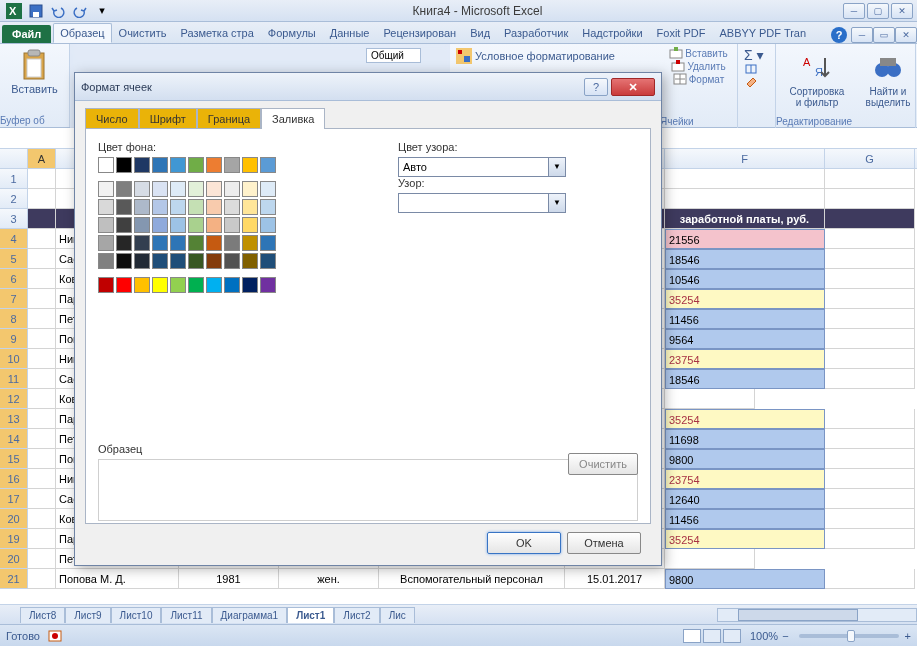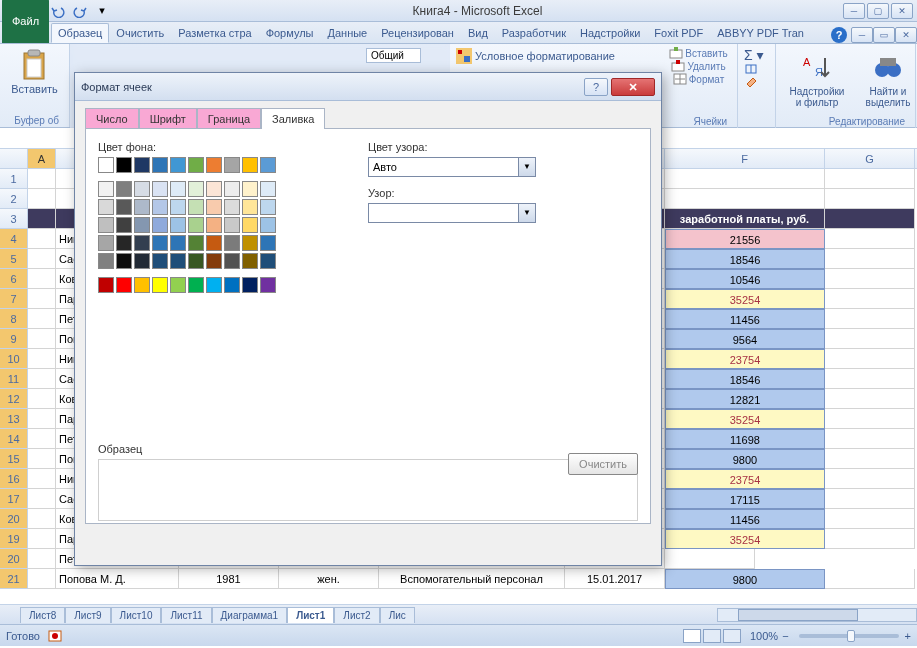--- a/index.html
+++ b/index.html
@@ -4,69 +4,69 @@
 <style>
 *{box-sizing:border-box;margin:0;padding:0;font-family:"Segoe UI",Tahoma,sans-serif;font-size:11px}
 body{background:#fff;width:917px;height:648px;overflow:hidden;position:relative}
 .titlebar{height:22px;background:linear-gradient(#e8eef7,#d5e1f2);border-bottom:1px solid #a9bdd8;display:flex;align-items:center;padding:0 4px}
 .qat{display:flex;gap:2px;align-items:center}
 .qat-btn{width:20px;height:18px;display:flex;align-items:center;justify-content:center;border:1px solid transparent;border-radius:2px}
 .title-center{flex:1;text-align:center;font-size:12px;color:#3b3b3b}
 .win-controls{display:flex;gap:2px}
 .win-btn{width:22px;height:16px;border:1px solid #8aa3c6;border-radius:2px;background:linear-gradient(#f5f8fc,#d7e3f5);display:flex;align-items:center;justify-content:center;font-size:9px;color:#4b6aa0}
 .ribbon-tabs{height:22px;background:linear-gradient(#e8eef7,#dae5f3);display:flex;align-items:flex-end;padding-left:2px;border-bottom:1px solid #a9bdd8}
-.file-tab{background:#1e7145;color:#fff;padding:16px 10px;font-weight:normal;border-radius:2px 2px 0 0;margin-right:2px}
+.file-tab{background:#1e7145;color:#fff;padding:3px 10px;font-weight:bold;border-radius:2px 2px 0 0;margin-right:2px}
 .rtab{padding:3px 6px;color:#3b5a8f;border:1px solid transparent}
 .rtab.active{background:#f3f7fd;border:1px solid #a9bdd8;border-bottom-color:#f3f7fd;border-radius:2px 2px 0 0}
 .help-circ{width:16px;height:16px;border-radius:50%;background:#2a6fc9;color:#fff;display:flex;align-items:center;justify-content:center;font-weight:bold;margin:0 4px}
 .ribbon-body{height:84px;background:linear-gradient(#f3f7fd,#e2ebf7);border-bottom:1px solid #a9bdd8;display:flex;position:relative}
 .r-group{border-right:1px solid #c3d3e8;padding:3px 8px 1px;display:flex;flex-direction:column;align-items:center;justify-content:flex-start;position:relative}
-.r-group-label{position:absolute;bottom:1px;left:0;right:10px;text-align:right;font-size:10px;color:#5a7bb5}
+.r-group-label{position:absolute;bottom:1px;left:0;right:0;text-align:left;font-size:10px;color:#5a7bb5}
 .big-btn{display:flex;flex-direction:column;align-items:center;gap:2px;padding:2px;color:#3b5a8f}
 .big-icon{width:32px;height:32px}
 .small-row{display:flex;gap:2px;align-items:center;margin-bottom:1px}
 .small-row span{font-size:10px;color:#5a7bb5}
 .blur-area{position:absolute;top:0;left:70px;width:380px;height:84px;background:rgba(220,230,245,.7);backdrop-filter:blur(3px)}
 .formula-bar{height:21px;border-bottom:1px solid #c3d3e8;display:flex;align-items:center;background:#fff}
 .fb-label{padding:0 6px;color:#666;font-size:10px}
 .sheet-area{position:relative;height:455px;background:#fff;overflow:hidden}
 .col-hdrs{display:flex;height:20px;background:linear-gradient(#f5f8fc,#e2ebf7);border-bottom:1px solid #c3d3e8}
 .rc-corner{width:28px;border-right:1px solid #c3d3e8}
 .chdr{border-right:1px solid #c3d3e8;text-align:center;color:#4b6aa0;line-height:20px}
 .colA{width:28px}.colB{width:123px}.colC{width:100px}.colD{width:100px}.colE{width:186px}.colEx{width:100px}.colF{width:160px}.colG{width:90px}
 .grid-row{display:flex;height:20px}
 .rhdr{width:28px;background:linear-gradient(#f5f8fc,#e2ebf7);border-right:1px solid #c3d3e8;border-bottom:1px solid #c3d3e8;text-align:center;color:#4b6aa0;line-height:20px}
 .cell{border-right:1px solid #d4d4d4;border-bottom:1px solid #d4d4d4;padding:0 3px;line-height:20px;white-space:nowrap;overflow:hidden}
 .sel-col{background:#f3c76e!important;color:#333}
 .yellow-row .rhdr{background:#f3c76e}
 .hdr-row .cell{background:#3e3a5e;color:#fff;text-align:center;font-weight:bold}
-.f-col{text-align:center;border:1px solid #7a95c4}
+.f-col{border:1px solid #7a95c4}
 .f-blue{background:#b0c9ed}
 .f-pink{background:#f4c3cc}
 .f-lav{background:#fef9c3}
 .f-red{color:#a83244}
 .sheet-tabs{height:20px;background:linear-gradient(#e8eef7,#d5e1f2);display:flex;align-items:center;padding-left:20px;gap:16px;border-top:1px solid #c3d3e8}
 .stab{padding:2px 8px;background:#e2ebf7;border:1px solid #a9bdd8;border-bottom:none;font-size:10px;color:#3b5a8f}
 .stab.active{background:#fff;font-weight:bold}
 .statusbar{height:22px;background:linear-gradient(#dbe6f4,#c8d8ed);display:flex;align-items:center;padding:0 6px;color:#3b5a8f;border-top:1px solid #a9bdd8}
 .statusbar .spacer{flex:1}
 .zoom-track{width:100px;height:4px;background:#a9bdd8;position:relative;border-radius:2px;margin:0 6px}
 .zoom-thumb{position:absolute;left:48px;top:-4px;width:8px;height:12px;background:#f5f8fc;border:1px solid #8aa3c6;border-radius:2px}
 
 .dialog{position:absolute;left:74px;top:72px;width:588px;height:494px;background:#f0f0f0;border:1px solid #6f84a5;box-shadow:3px 3px 12px rgba(0,0,0,.3)}
 .dlg-title{height:28px;background:linear-gradient(#eef3fa,#d3dff0);display:flex;align-items:center;padding:0 6px;color:#2a3a56;font-size:12px;border-bottom:1px solid #a9bdd8}
 .dlg-title .spacer{flex:1}
 .dlg-close{width:44px;height:18px;background:linear-gradient(#e57373,#c93b3b);border:1px solid #a02828;border-radius:2px;color:#fff;text-align:center;line-height:16px;font-weight:bold}
 .dlg-help{width:24px;height:18px;background:linear-gradient(#f5f8fc,#d7e3f5);border:1px solid #8aa3c6;border-radius:2px;text-align:center;line-height:16px;color:#4b6aa0;margin-right:3px}
 .dlg-body{padding:6px 10px 10px}
 .dlg-tabs{display:flex;margin-bottom:0}
-.dlg-tab{padding:4px 10px;background:#f9a8d4;border:1px solid #aab5c6;border-bottom:none;position:relative;top:1px;color:#333}
+.dlg-tab{padding:4px 10px;background:#eab308;border:1px solid #aab5c6;border-bottom:none;position:relative;top:1px;color:#333}
 .dlg-tab.active{background:#fff;z-index:2}
 .dlg-panel{border:1px solid #aab5c6;background:#fff;padding:12px;height:396px;position:relative}
-.panel-cols{display:flex;}
+.panel-cols{display:flex;gap:30px}
 .pcol{flex:0 0 auto}
 .lbl{color:#333;margin-bottom:4px;display:block}
 .nocolor-btn{width:188px;height:20px;border:1px solid #888;background:linear-gradient(#fefefe,#e5e5e5);text-align:center;line-height:18px;margin-bottom:6px}
 .swatch-grid{display:grid;grid-template-columns:repeat(10,16px);gap:2px;margin-bottom:8px}
 .sw{width:16px;height:16px;border:1px solid #888}
 .btn{height:22px;padding:0 10px;border:1px solid #888;background:linear-gradient(#fefefe,#e5e5e5);border-radius:2px;color:#333;line-height:20px;display:inline-block}
 .combo{width:168px;height:20px;border:1px solid #7a8aa6;background:#fff;display:flex;align-items:center}
 .combo span{flex:1;padding:0 4px}
 .combo .arr{width:17px;height:18px;background:linear-gradient(#eef3fa,#cdd9ea);border-left:1px solid #7a8aa6;text-align:center;line-height:18px;font-size:8px}
 .sample-box{position:absolute;left:12px;right:12px;top:314px}
@@ -198,21 +198,21 @@
         </svg>
       </div>
   </div>
   <div class="r-group" style="position:absolute;left:776px;width:140px;height:84px;flex-direction:row;align-items:flex-start;gap:8px;padding-top:6px">
     <div class="big-btn">
       <svg class="big-icon">
           <text x="2" y="14" font-size="12" fill="#c00">А</text>
           <text x="14" y="24" font-size="12" fill="#3b6fc4">Я</text>
           <path d="M24 6 v18 M20 20 l4 4 l4 -4" stroke="#555" fill="none" stroke-width="2"></path>
         </svg>
-      <span style="font-size:10px;text-align:center;width:62px">Надстройки и фильтр</span>
+      <span style="font-size:10px;text-align:center;width:62px">Сортировка и фильтр</span>
     </div>
     <div class="big-btn">
       <svg class="big-icon">
           <circle cx="10" cy="18" r="7" fill="#3b6fc4"></circle>
           <circle cx="22" cy="18" r="7" fill="#3b6fc4"></circle>
           <rect x="8" y="6" width="16" height="8" fill="#888"></rect>
         </svg>
       <span style="font-size:10px;text-align:center;width:56px">Найти и выделить</span>
     </div>
     <div class="r-group-label">Редактирование</div>
@@ -358,21 +358,20 @@
         <div class="cell colG"></div>
       </div>
       <div class="grid-row yellow-row">
         <div class="rhdr">12</div>
         <div class="cell colA"></div>
         <div class="cell colB">Ков</div>
         <div class="cell colC " style="text-align: center;"></div>
         <div class="cell colD" style="text-align: center;"></div>
         <div class="cell colE" style="text-align: center;"></div>
         <div class="cell colEx" style="text-align: center;"></div>
-        <div class="cell colF f-col f-blue">12821</div>
         <div class="cell colG"></div>
       </div>
       <div class="grid-row yellow-row">
         <div class="rhdr">13</div>
         <div class="cell colA"></div>
         <div class="cell colB">Пар</div>
         <div class="cell colC " style="text-align: center;"></div>
         <div class="cell colD" style="text-align: center;"></div>
         <div class="cell colE" style="text-align: center;"></div>
         <div class="cell colEx" style="text-align: center;"></div>
@@ -413,21 +412,21 @@
         <div class="cell colG"></div>
       </div>
       <div class="grid-row yellow-row">
         <div class="rhdr">17</div>
         <div class="cell colA"></div>
         <div class="cell colB">Саф</div>
         <div class="cell colC " style="text-align: center;"></div>
         <div class="cell colD" style="text-align: center;"></div>
         <div class="cell colE" style="text-align: center;"></div>
         <div class="cell colEx" style="text-align: center;"></div>
-        <div class="cell colF f-col f-blue">17115</div>
+        <div class="cell colF f-col f-blue">12640</div>
         <div class="cell colG"></div>
       </div>
       <div class="grid-row yellow-row">
         <div class="rhdr">20</div>
         <div class="cell colA"></div>
         <div class="cell colB">Ков</div>
         <div class="cell colC " style="text-align: center;"></div>
         <div class="cell colD" style="text-align: center;"></div>
         <div class="cell colE" style="text-align: center;"></div>
         <div class="cell colEx" style="text-align: center;"></div>
@@ -598,29 +597,33 @@
               <div class="sw" style="background: rgb(0, 32, 96);"></div>
               <div class="sw" style="background: rgb(112, 48, 160);"></div>
             </div>
         </div>
         <div class="pcol">
           <span class="lbl">Цвет узора:</span>
           <div class="combo">
               <span>Авто</span>
               <div class="arr">▼</div>
             </div>
-          <span class="lbl" style="margin-top:10px">Узор:</span>
+          <span class="lbl" style="">Узор:</span>
           <div class="combo">
               <span></span>
               <div class="arr">▼</div>
             </div>
         </div>
       </div>
       <div class="sample-box">
         <span class="lbl">Образец</span>
         <div class="sample-frame"></div>
       </div>
       <div class="dlg-buttons">
         <div class="btn" style="color:#888">Очистить</div>
       </div>
     </div>
+    <div class="dlg-foot">
+      <div class="btn primary">OK</div>
+      <div class="btn">Отмена</div>
+    </div>
   </div>
 </div>
 
 </body></html>

